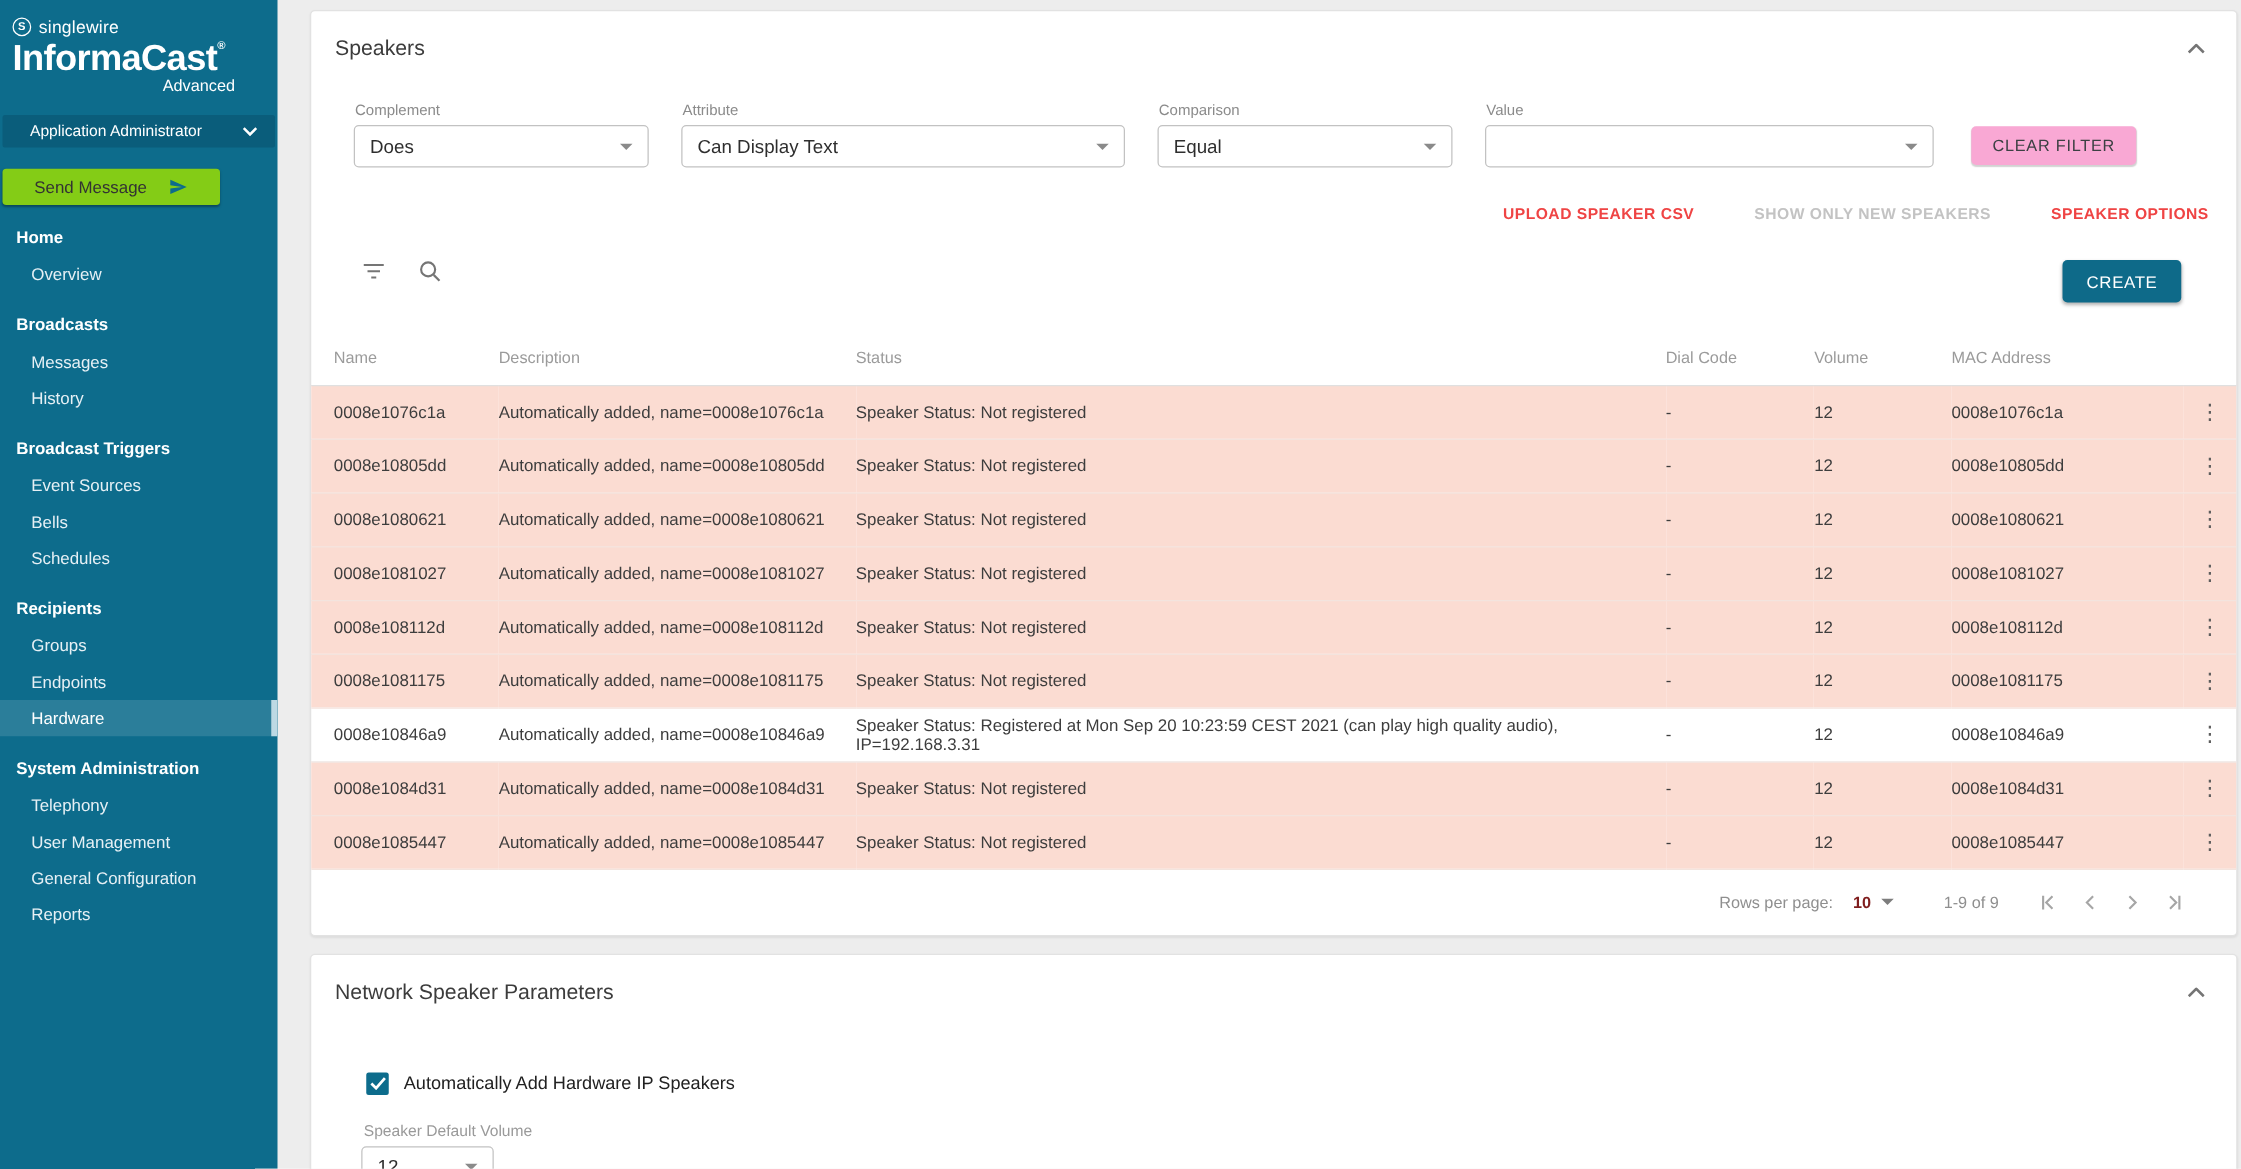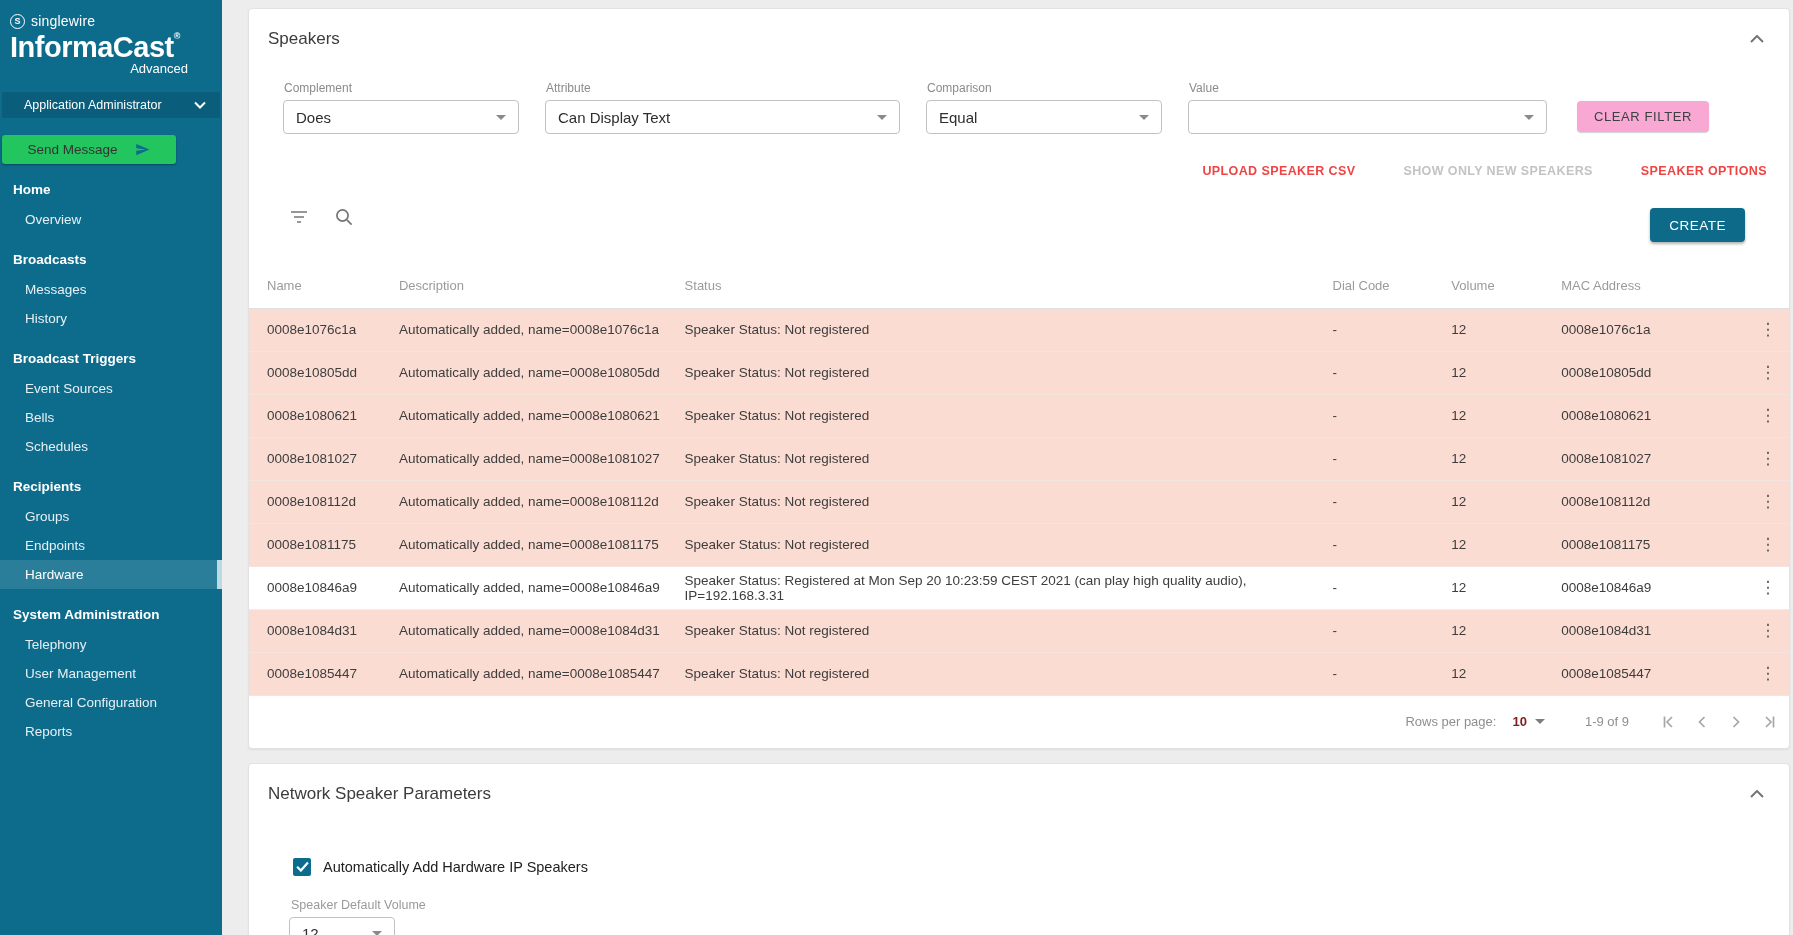--- a/index.html
+++ b/index.html
@@ -9,21 +9,21 @@
   
   .sidebar { width:222px; min-width:222px; height:935px; background:#0d6c8c; color:#fff; }
   .logo-block { padding:13px 0 0 10px; width:188px; }
   .brand-top { display:flex; align-items:center; gap:6px; font-size:14px; letter-spacing:.2px; }
   .s-circle { width:15px; height:15px; border:1.5px solid #fff; border-radius:50%; display:flex; align-items:center; justify-content:center; font-size:9px; font-weight:bold; flex:none; }
   .product { font-size:29px; font-weight:bold; letter-spacing:-.5px; margin-top:2px; white-space:nowrap; }
   .product sup { font-size:9px; vertical-align:top; }
   .edition { font-size:13px; text-align:right; margin-top:-3px; }
   .role-bar { margin:16px 2px 0 2px; height:26px; background:#0a5d7b; border-radius:2px; display:flex; align-items:center; padding:0 14px 0 22px; font-size:12.5px; cursor:pointer; }
   .role-bar .chev { margin-left:auto; display:flex; }
-  .send-btn { margin:17px 0 0 2px; width:174px; height:29px; background:#22c55e; border:none; border-radius:3px; font-size:13.5px; color:#333; display:flex; align-items:center; justify-content:center; gap:16px; box-shadow:0 1px 2px rgba(0,0,0,.35); cursor:pointer; font-family:inherit; }
+  .send-btn { margin:17px 0 0 2px; width:174px; height:29px; background:#84cc16; border:none; border-radius:3px; font-size:13.5px; color:#333; display:flex; align-items:center; justify-content:center; gap:16px; box-shadow:0 1px 2px rgba(0,0,0,.35); cursor:pointer; font-family:inherit; }
   nav { margin-top:8px; }
   .nav-header { padding:10px 0 8px 13px; font-weight:bold; font-size:13.5px; margin-top:8px; }
   .nav-item { height:29px; display:flex; align-items:center; padding-left:25px; font-size:13.5px; color:#e6f0f5; cursor:pointer; position:relative; }
   .nav-item.active { background:#2b7e9a; color:#fff; }
   .nav-item.active::after { content:""; position:absolute; right:0; top:0; width:5px; height:100%; background:#bcd9e4; }
 
   
   .main { flex:1; padding:8px 3px 0 26px; }
   .card { background:#fff; border:1px solid #e2e2e2; border-radius:4px; box-shadow:0 1px 2px rgba(0,0,0,.07); position:relative; }
   .card-head { display:flex; align-items:center; padding:16px 22px 0 19px; height:44px; }
@@ -52,21 +52,21 @@
   table { width:100%; border-collapse:collapse; margin-top:8px; }
   thead th { font-size:13px; color:#9b9b9b; font-weight:normal; text-align:left; height:44px; border-bottom:1px solid #e0e0e0; }
   tbody td { font-size:13.5px; color:#3d3d3d; height:43px; border-bottom:1px solid #eeeeee; }
   tbody tr.hl { background:#fbdcd2; }
   tbody tr.hl td { border-bottom:1px solid #f3e4de; }
   th.c1, td.c1 { padding-left:18px; }
   td.c7 { text-align:center; }
   .kebab-btn { background:none; border:none; font-size:17px; color:#5d5d5d; cursor:pointer; padding:2px 8px; line-height:1; }
 
   
-  .pagination { display:flex; align-items:center; justify-content:flex-end; height:52px; padding-right:8px; font-size:13px; color:#8f8f8f; }
+  .pagination { display:flex; align-items:center; justify-content:flex-end; height:52px; padding-right:38px; font-size:13px; color:#8f8f8f; }
   .rpp-value { margin-left:16px; display:flex; align-items:center; gap:8px; cursor:pointer; color:#7f1d1d;font-weight:bold; }
   .range { margin-left:40px; }
   .pg-icons { display:flex; gap:12px; margin-left:28px; align-items:center; }
   .pg-btn { background:none; border:none; cursor:pointer; padding:3px; display:flex; }
 
   
   .card-params { margin-top:14px; height:230px; }
   .cb-row { display:flex; align-items:center; gap:12px; margin:50px 0 0 44px; cursor:pointer; width:fit-content; }
   .cb-box { width:18px; height:18px; background:#0d6c8c; border-radius:2px; display:flex; align-items:center; justify-content:center; flex:none; }
   .cb-label { font-size:14.5px; color:#212121; }

